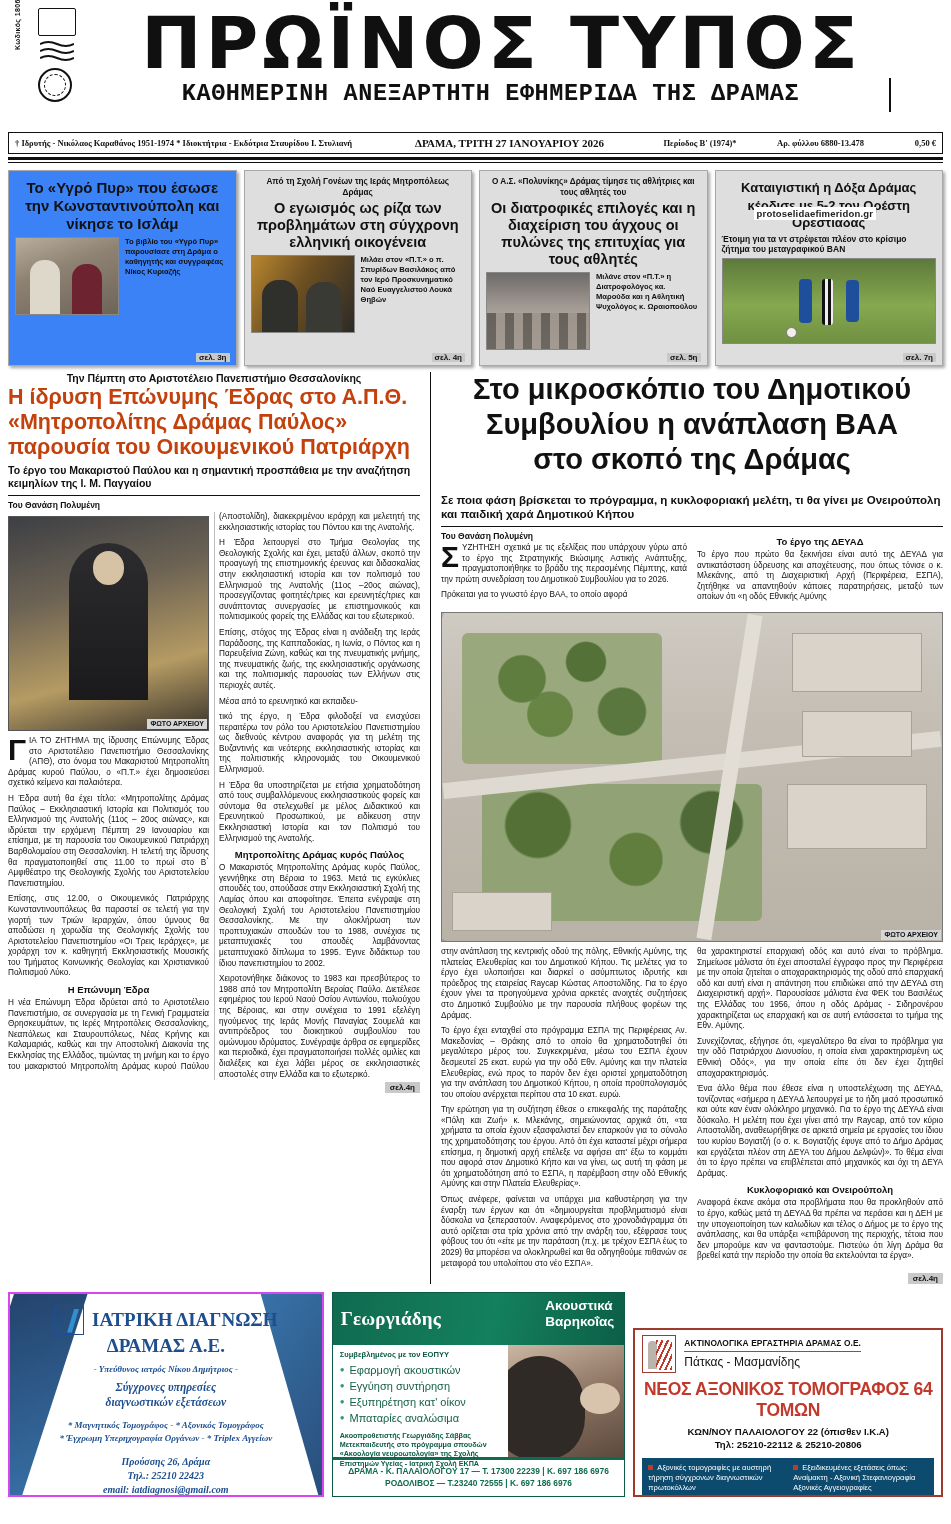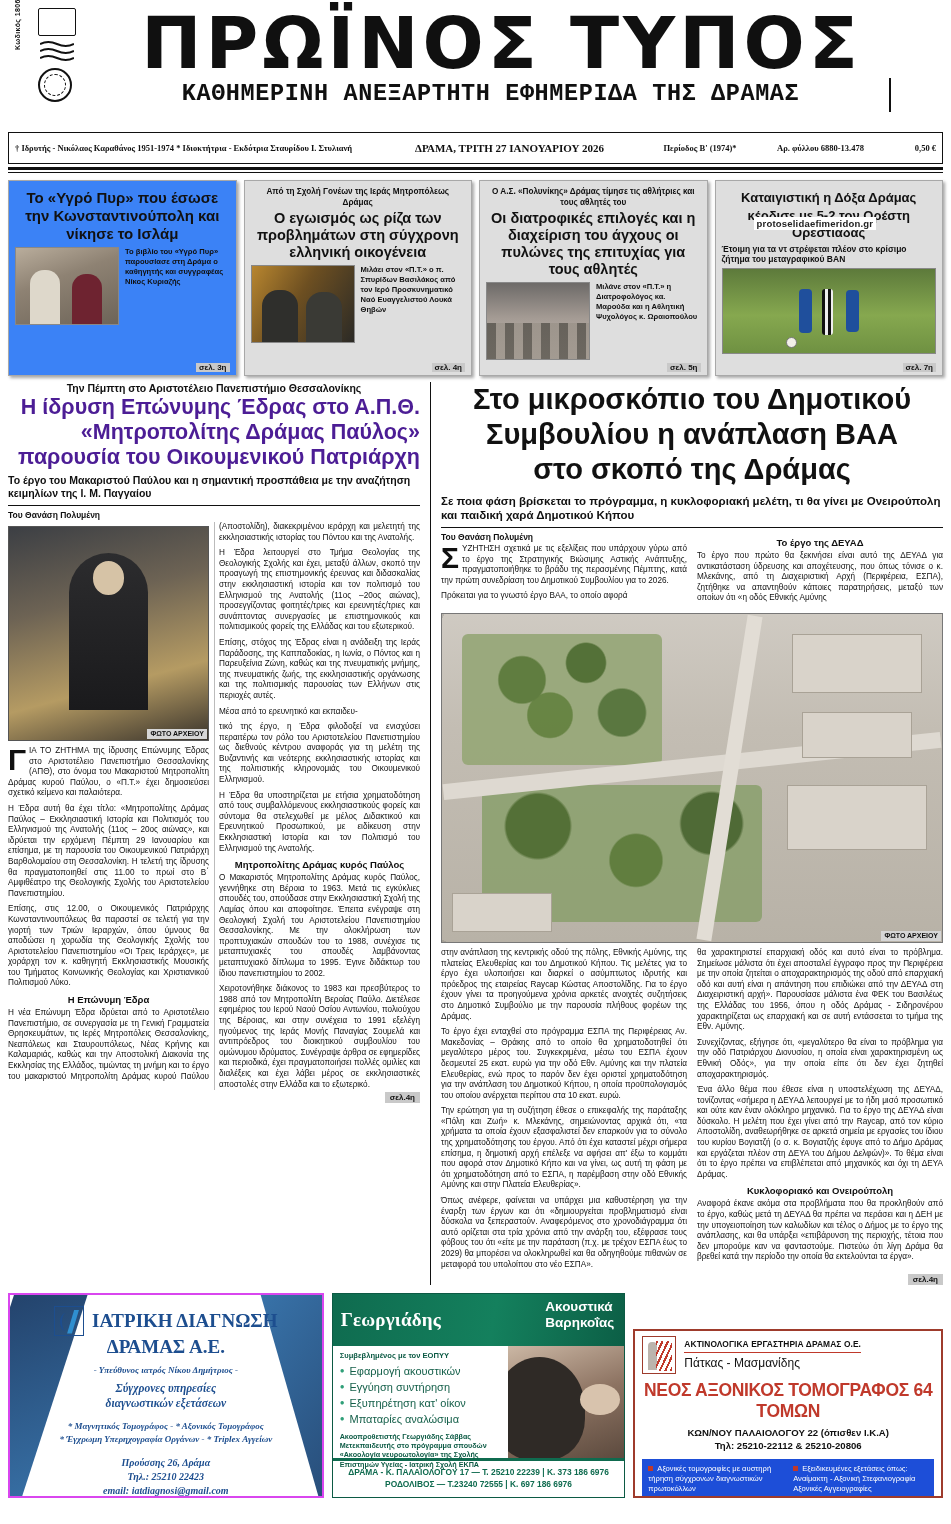--- a/index.html
+++ b/index.html
@@ -47,21 +47,21 @@
     text-align:center; font-family:Liberation Mono, monospace;
     font-weight:bold; font-size:23.5px; letter-spacing:.6px;
     padding-left:30px; margin-top:-2px;
   }
   .subtitle-rule {
     position:absolute; right:52px; top:78px; width:2px; height:34px; background:#111;
   }
 
   
   .infobar {
-    height:32px; border:1px solid #111; display:flex; align-items:center;
+    height:22px; border:1px solid #111; display:flex; align-items:center;
     font-size:8.5px; font-weight:bold; margin-top:4px; padding:0 6px;
     font-family:"Liberation Serif","DejaVu Serif",serif;
   }
   .infobar .founder { flex: 0 0 400px; }
   .infobar .dateline { flex: 0 0 230px; font-size:11px; text-align:left; }
   .infobar .period { flex:0 0 110px; text-align:center; }
   .infobar .issue { flex:1; text-align:center; }
   .infobar .price { flex:0 0 50px; text-align:right; }
   .rule-thick { height:3px; background:#111; margin-top:3px; }
   .rule-thin { height:1px; background:#111; margin-top:2px; }
@@ -113,32 +113,32 @@
     background:repeating-linear-gradient(90deg,#111 0 3px,#eee 3px 6px);border-radius:3px;}
   .soccer-ball{position:absolute;left:30%;bottom:5px;width:11px;height:11px;background:#f2f0e8;border-radius:50%;border:1px solid #777;}
 
   
   .main { display:flex; gap:10px; margin-top:6px; }
   .col-left { width:412px; }
   .col-right { flex:1; border-left:1px solid #111; padding-left:10px; }
 
   .lead-kicker { font-size:10.5px; font-weight:bold; text-align:center; margin-bottom:1px; }
   .lead-head {
-    text-align:right; font-weight:bold; line-height:25px;
-    font-size:21.5px; color:#4c1d95;
+    text-align:left; font-weight:bold; line-height:25px;
+    font-size:21.5px; color:#c2410c;
   }
   .lead-deck {
     font-size:10.5px; font-weight:bold; line-height:13px; margin-top:4px;
   }
   .rule-article { height:1px; background:#111; margin:5px 0 4px; }
 
   .big-head {
     text-align:center; font-weight:bold; font-size:29px; line-height:35px; color:#111;
   }
-  .big-deck { font-size:11.5px; font-weight:bold; line-height:14px; margin-top:7px; }
+  .big-deck { font-size:11.5px; font-weight:bold; line-height:14px; margin-top:16px; }
 
   .byline { font-size:8.5px; font-weight:bold; margin-bottom:2px; }
   .cols2 { column-count:2; column-gap:10px; column-rule:1px solid #bbb; }
   .cols2-right { column-count:2; column-gap:10px; }
   p.body {
     font-size:8.2px; line-height:10.6px; text-align:justify; margin:0 0 5px 0;
     hyphens:auto;
   }
   p.body.first::first-letter {
     font-size:30px; font-weight:bold; float:left; line-height:24px;
@@ -251,21 +251,21 @@
   .ad3 .hdr{display:flex;align-items:center;gap:8px;}
   .ad3 .mark{width:34px;height:38px;border:1.5px solid #9e3b2c;position:relative;flex:0 0 auto;}
   .ad3 .mark .fig{position:absolute;left:5px;top:5px;width:9px;height:28px;background:#bbb4ad;border-radius:4px 4px 0 0;}
   .ad3 .mark .ray{position:absolute;right:3px;top:4px;width:16px;height:30px;
     background:repeating-linear-gradient(115deg,#c0392b 0 2px,transparent 2px 5px);}
   .ad3 .hdr-txt .l1{font-size:8.4px;font-weight:bold;letter-spacing:.1px;}
   .ad3 .hdr-txt .sep{height:1px;background:#c0392b;margin:3px 0;}
   .ad3 .hdr-txt .l2{font-size:12px;}
   .ad3 .redhead{color:#c0392b;font-size:17.5px;font-weight:bold;text-align:center;margin-top:6px;letter-spacing:-.3px;}
   .ad3 .addr{text-align:center;font-size:9.6px;font-weight:bold;line-height:13px;margin-top:4px;}
-  .ad3 .black{background:#1d4ed8;color:#fff;margin-top:7px;padding:5px 6px;display:flex;gap:10px;}
+  .ad3 .black{background:#0c4a6e;color:#fff;margin-top:7px;padding:5px 6px;display:flex;gap:10px;}
   .ad3 .black .c{flex:1;font-size:7.6px;line-height:10.4px;}
   .ad3 .black .sq{display:inline-block;width:5px;height:5px;background:#c0392b;margin-right:4px;}
   .ad3 .foot{text-align:center;font-size:8.2px;line-height:11.5px;margin-top:6px;}
 </style>
 </head>
 <body>
 
 <div class="page">
 
   <div class="masthead">
@@ -468,21 +468,21 @@
           <div class="cred">
             <div>Ακοοπροθετιστής Γεωργιάδης Σάββας</div>
             <div>Μετεκπαιδευτής στο πρόγραμμα σπουδών</div>
             <div>«Ακοολογία νευροωτολογία» της Σχολής</div>
             <div>Επιστημών Υγείας - Ιατρική Σχολή ΕΚΠΑ</div>
           </div>
         </div>
         <div class="right"></div>
       </div>
       <div class="bot">
-        <div class="t">ΔΡΑΜΑ - Κ. ΠΑΛΑΙΟΛΟΓΟΥ 17 — Τ. 25210 22239 | Κ. 373 186 6976</div>
+        <div class="t">ΔΡΑΜΑ - Κ. ΠΑΛΑΙΟΛΟΓΟΥ 17 — Τ. 17300 22239 | Κ. 697 186 6976</div>
         <div class="t">ΡΟΔΟΛΙΒΟΣ — Τ.23240 72555 | Κ. 697 186 6976</div>
       </div>
     </div>
 
     <div class="ad ad3">
       <div class="hdr">
         <div class="mark">
           <div class="fig"></div>
             <div class="ray"></div>
         </div>

